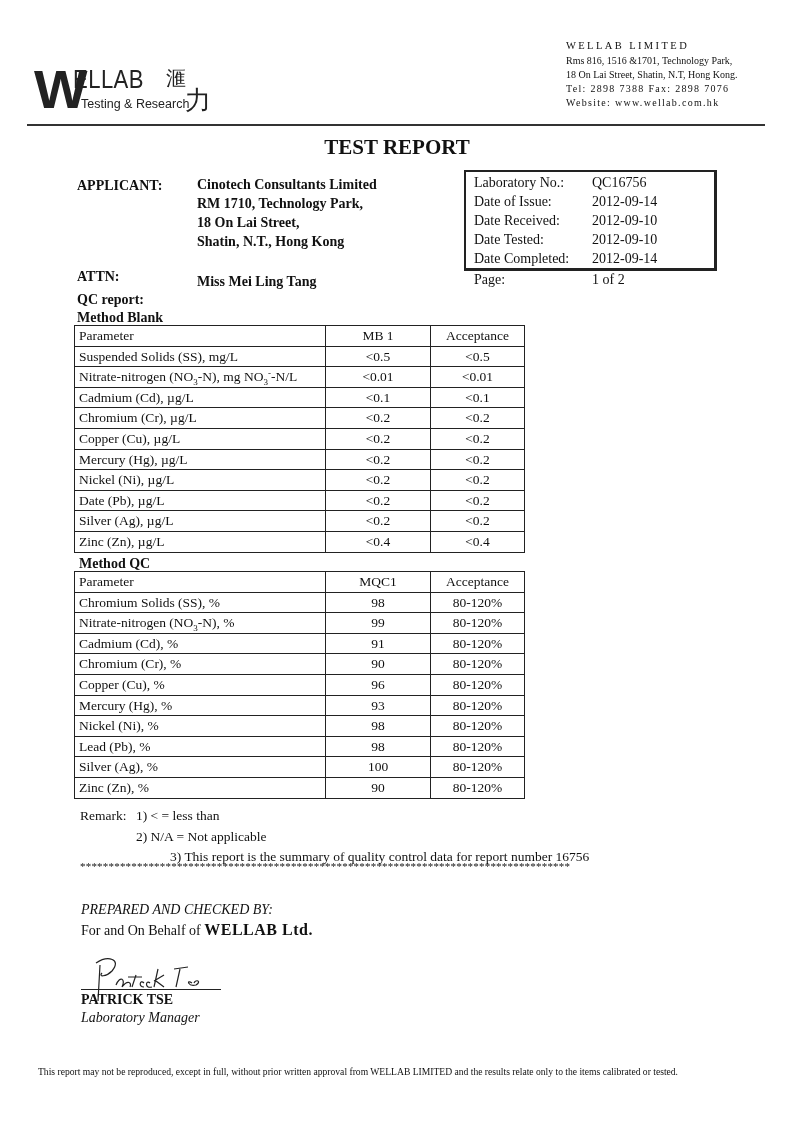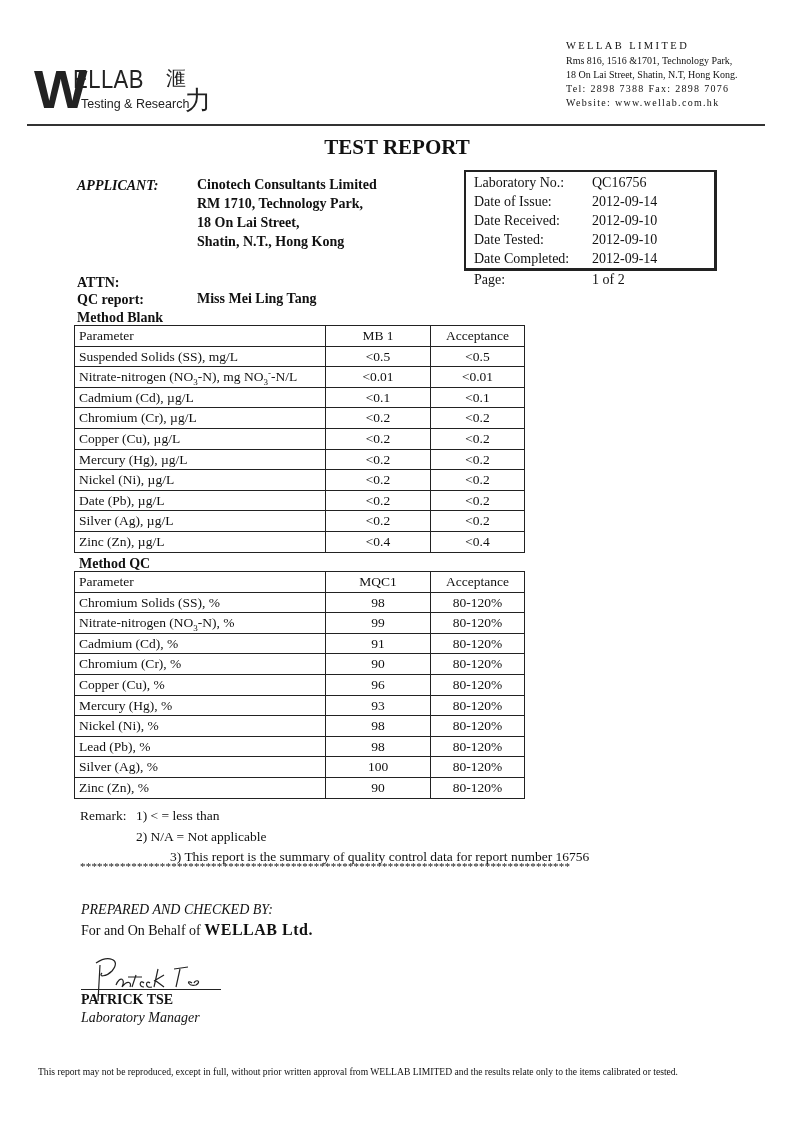--- a/index.html
+++ b/index.html
@@ -67,28 +67,28 @@
 <div class="abs co-name">WELLAB LIMITED</div>
 <div class="abs co-line" style="top:55px;">Rms 816, 1516 &amp;1701, Technology Park,</div>
 <div class="abs co-line" style="top:69px;">18 On Lai Street, Shatin, N.T, Hong Kong.</div>
 <div class="abs co-line co-spaced" style="top:83px;">Tel: 2898 7388   Fax: 2898 7076</div>
 <div class="abs co-line co-spaced" style="top:97px;">Website: www.wellab.com.hk</div>
 
 <div class="abs header-rule"></div>
 
 <div class="abs title">TEST REPORT</div>
 
-<div class="abs lbl-b" style="left:77px; top:178px;font-style:italic;">APPLICANT:</div>
+<div class="abs lbl-b" style="left:77px; top:178px;">APPLICANT:</div>
 <div class="abs lbl-b" style="left:197px; top:177px;">Cinotech Consultants Limited</div>
 <div class="abs lbl-b" style="left:197px; top:196px;">RM 1710, Technology Park,</div>
 <div class="abs lbl-b" style="left:197px; top:215px;">18 On Lai Street,</div>
 <div class="abs lbl-b" style="left:197px; top:234px;">Shatin, N.T., Hong Kong</div>
 
-<div class="abs lbl-b" style="left:77px; top:275px;">ATTN:</div>
-<div class="abs lbl-b" style="left:197px; top:291px;">Miss Mei Ling Tang</div>
+<div class="abs lbl-b" style="left:77px; top:269px;">ATTN:</div>
+<div class="abs lbl-b" style="left:197px; top:274px;">Miss Mei Ling Tang</div>
 <div class="abs lbl-b" style="left:77px; top:292px;">QC report:</div>
 
 <div class="abs labbox">
   <div class="lab-row" style="top:3px;">Laboratory No.:</div>
   <div class="lab-val" style="top:3px;">QC16756</div>
   <div class="lab-row" style="top:22px;">Date of Issue:</div>
   <div class="lab-val" style="top:22px;">2012-09-14</div>
   <div class="lab-row" style="top:41px;">Date Received:</div>
   <div class="lab-val" style="top:41px;">2012-09-10</div>
   <div class="lab-row" style="top:60px;">Date Tested:</div>

